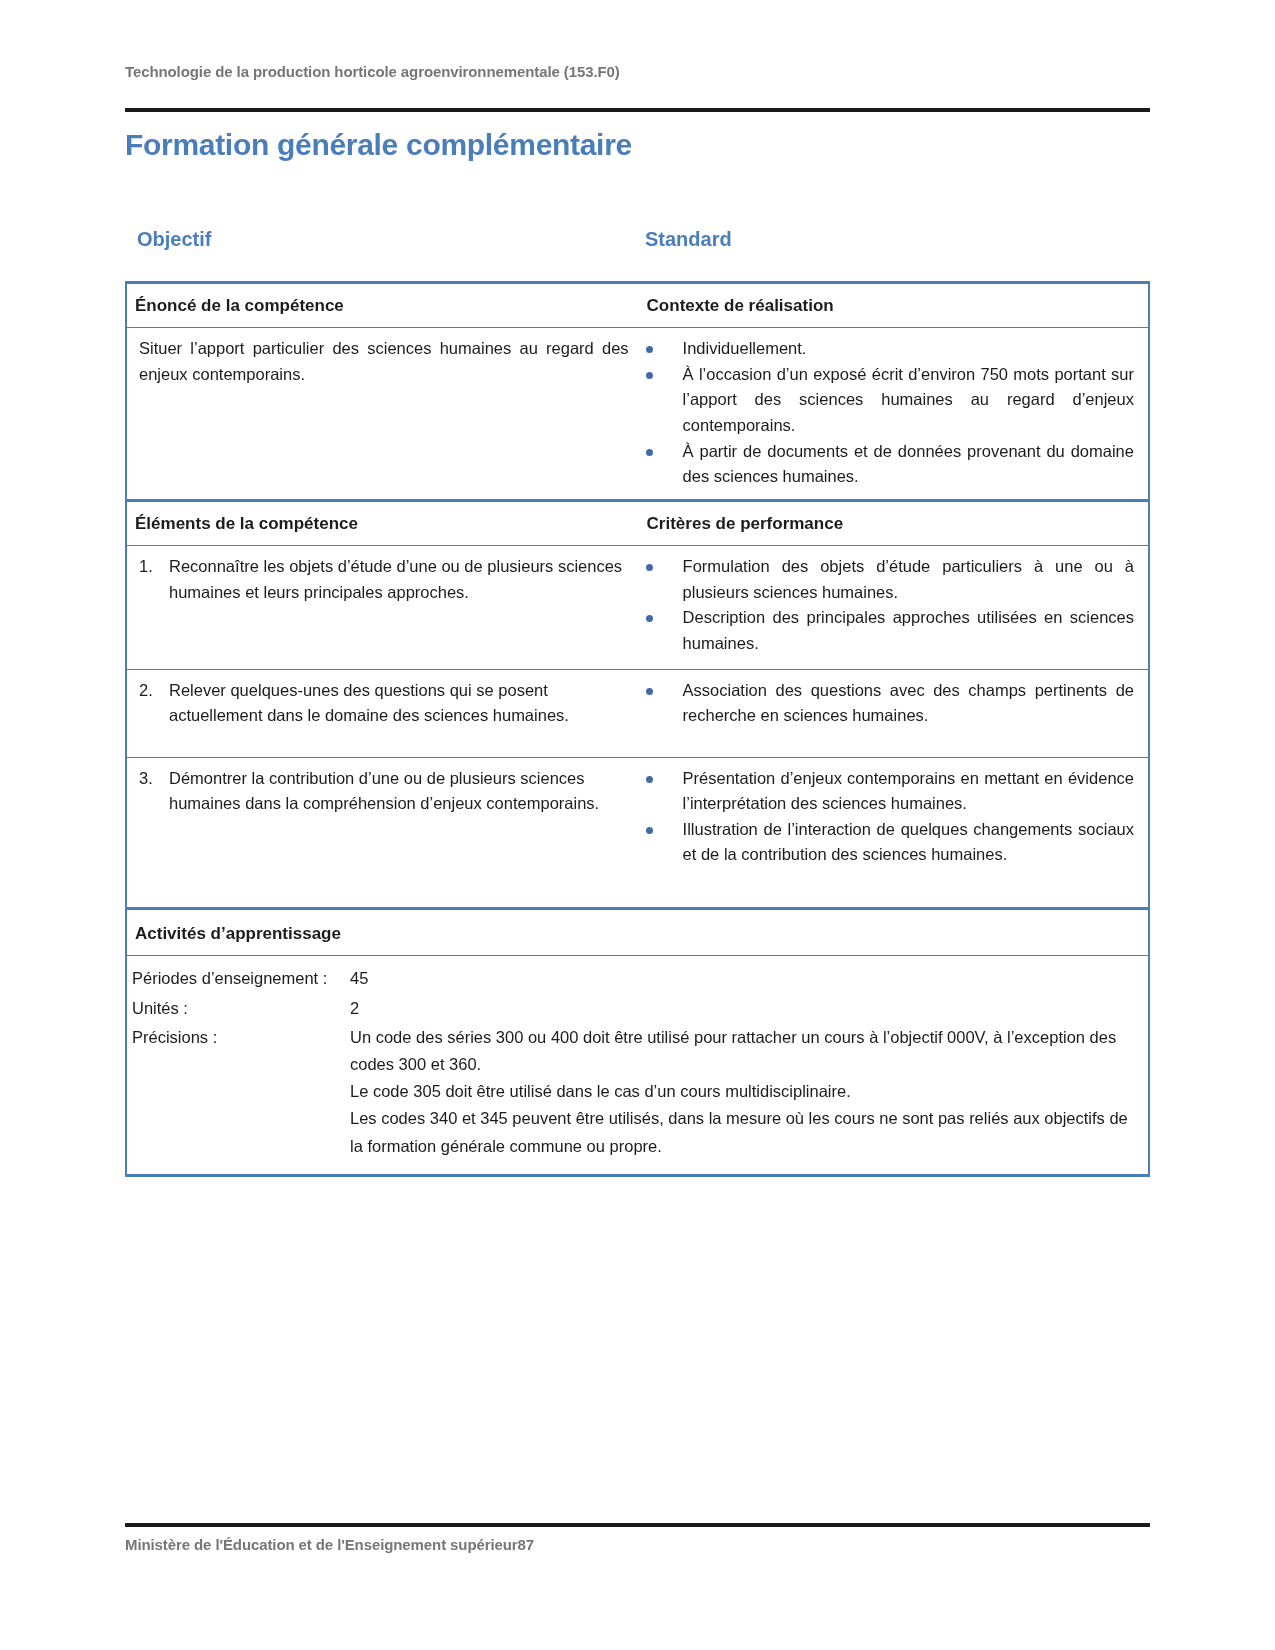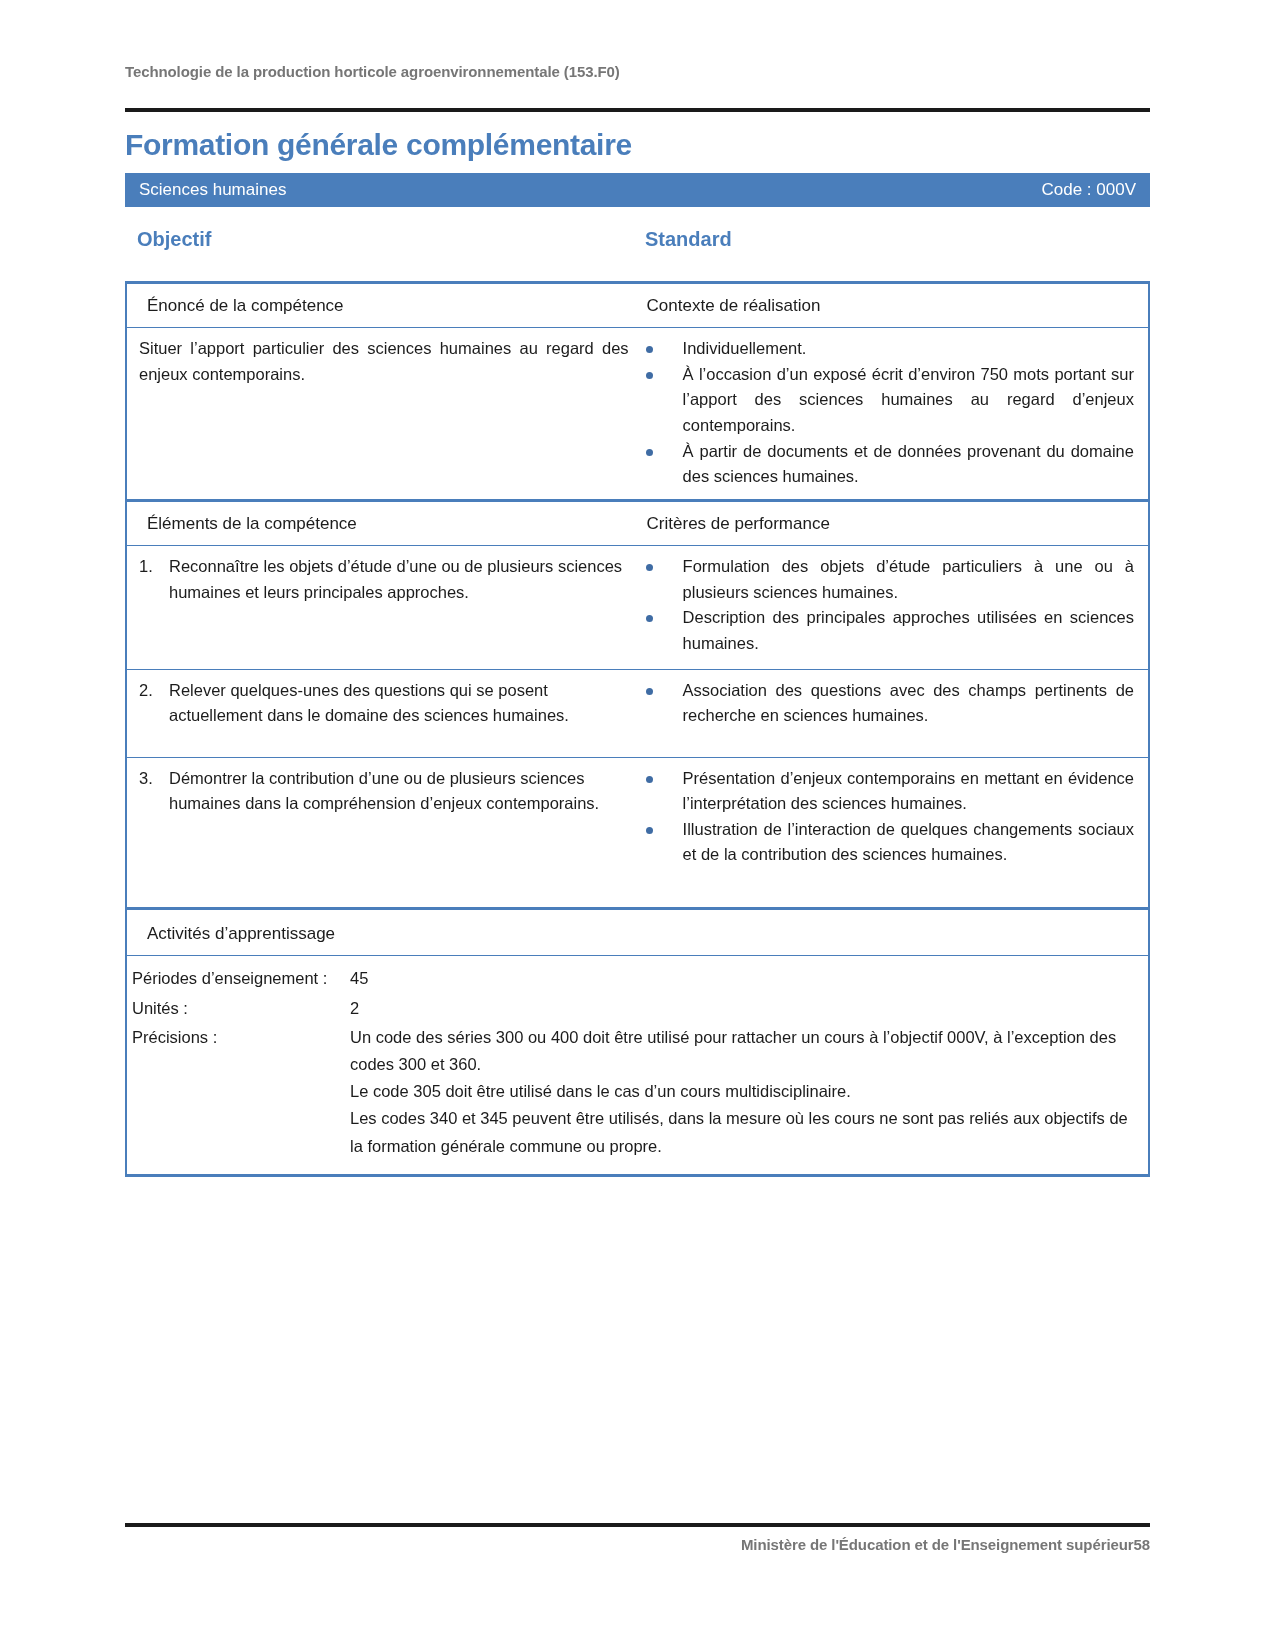--- a/index.html
+++ b/index.html
@@ -51,21 +51,21 @@
   .dtable{
     position:absolute;left:125px;right:125px;background:#fff;
     border:2px solid var(--accent);border-top-width:3px;border-bottom-width:3px;
   }
   .t1{top:281px;min-height:200px}
   .t2{top:499px;min-height:387px}
   .t3{top:907px;min-height:236px}
 
   .thead,.trow{display:grid;grid-template-columns:50.5% 49.5%}
   .thead{border-bottom:1px solid var(--accent)}
-  .th{font-size:17px;font-weight:normal;padding:9px 14px 8px 20px;min-height:39px}
+  .th{font-size:17px;font-weight:bold;padding:9px 14px 8px 8px;min-height:39px}
   .th.right{padding-left:4px}
   .rowline{border-bottom:1px solid var(--accent)}
 
   .cell-l{padding:8px 14px 28px 12px}
   .cell-r{padding:8px 14px 12px 0}
   .t1 .trow{min-height:155px}
   .r1{min-height:110px}
   .r2{min-height:83px}
   .r3{min-height:150px}
 
@@ -86,40 +86,36 @@
   .thead3 .th{min-height:42px;padding-top:11px}
   .t3body{padding:9px 12px 12px 5px;line-height:1.65}
   .act-row{display:flex;margin-bottom:2px}
   .act-label{flex:0 0 auto;min-width:218px;padding-right:20px;white-space:nowrap}
   .act-value{flex:1}
 
   
   .footer{
     position:absolute;top:1523px;left:125px;right:125px;
     border-top:4px solid var(--rule);padding-top:6px;
-    display:flex;justify-content:flex-end;
+    display:flex;justify-content:flex-start;
     font-size:15px;font-weight:bold;color:var(--muted);
     letter-spacing:-0.1px;
   }
 </style>
 </head>
 <body>
 
 <div class="page">
 
   <div class="runhead">
     <span>Technologie de la production horticole agroenvironnementale (153.F0)</span>
   </div>
 
   <div class="title">Formation générale complémentaire</div>
 
-  <div class="banner">
-    <span>Sciences humaines</span>
-    <span>Code : 000V</span>
-  </div>
 
   <div class="objstd">
     <span class="obj">Objectif</span>
     <span class="std">Standard</span>
   </div>
 
   <section class="dtable t1">
     <div class="thead">
       <div class="th">Énoncé de la compétence</div>
       <div class="th right">Contexte de réalisation</div>
@@ -222,16 +218,16 @@
           <div>Un code des séries 300 ou 400 doit être utilisé pour rattacher un cours à l’objectif 000V, à l’exception des codes 300 et 360.</div>
           <div>Le code 305 doit être utilisé dans le cas d’un cours multidisciplinaire.</div>
           <div>Les codes 340 et 345 peuvent être utilisés, dans la mesure où les cours ne sont pas reliés aux objectifs de la formation générale commune ou propre.</div>
         </div>
       </div>
     </div>
   </section>
 
   <div class="footer">
     <span>Ministère de l'Éducation et de l'Enseignement supérieur</span>
-    <span>58</span>
+    <span>87</span>
   </div>
 
 </div>
 
 </body></html>

